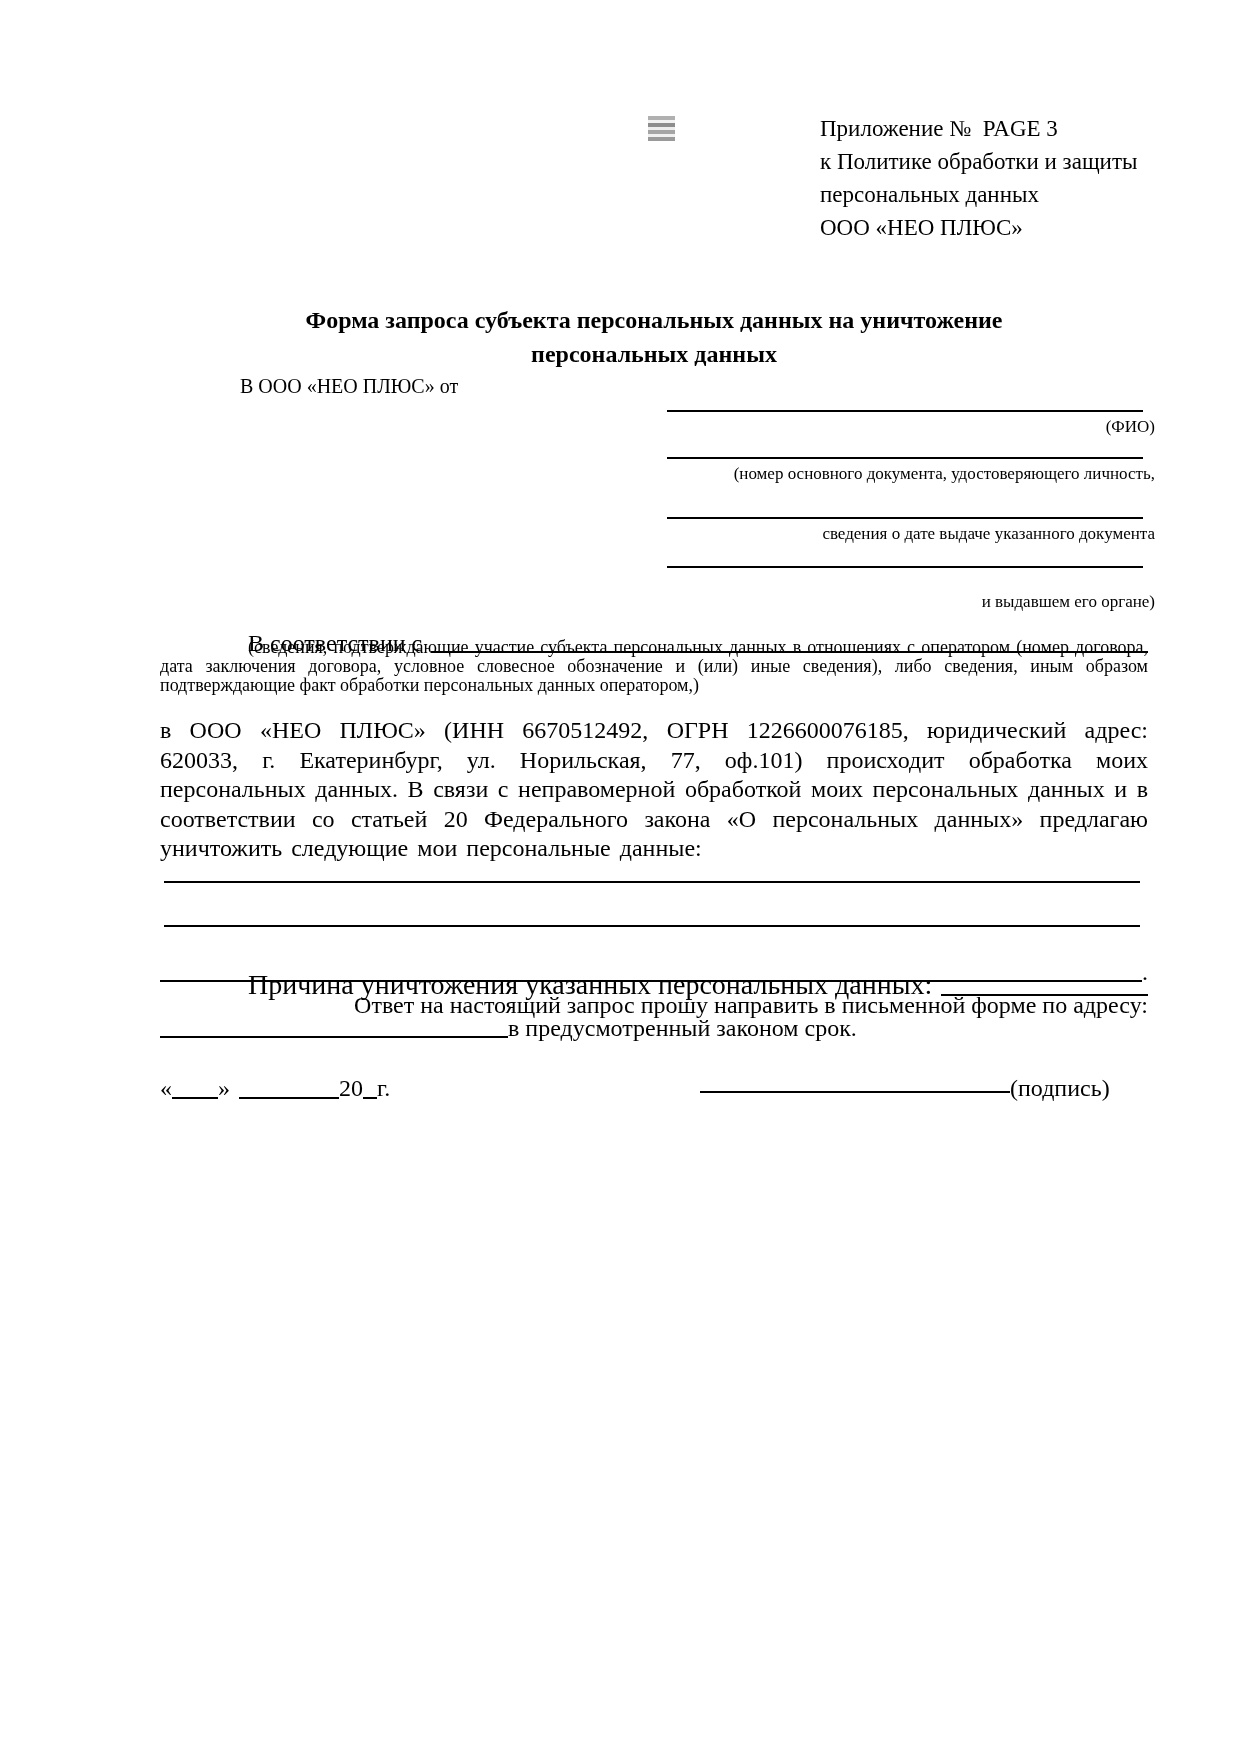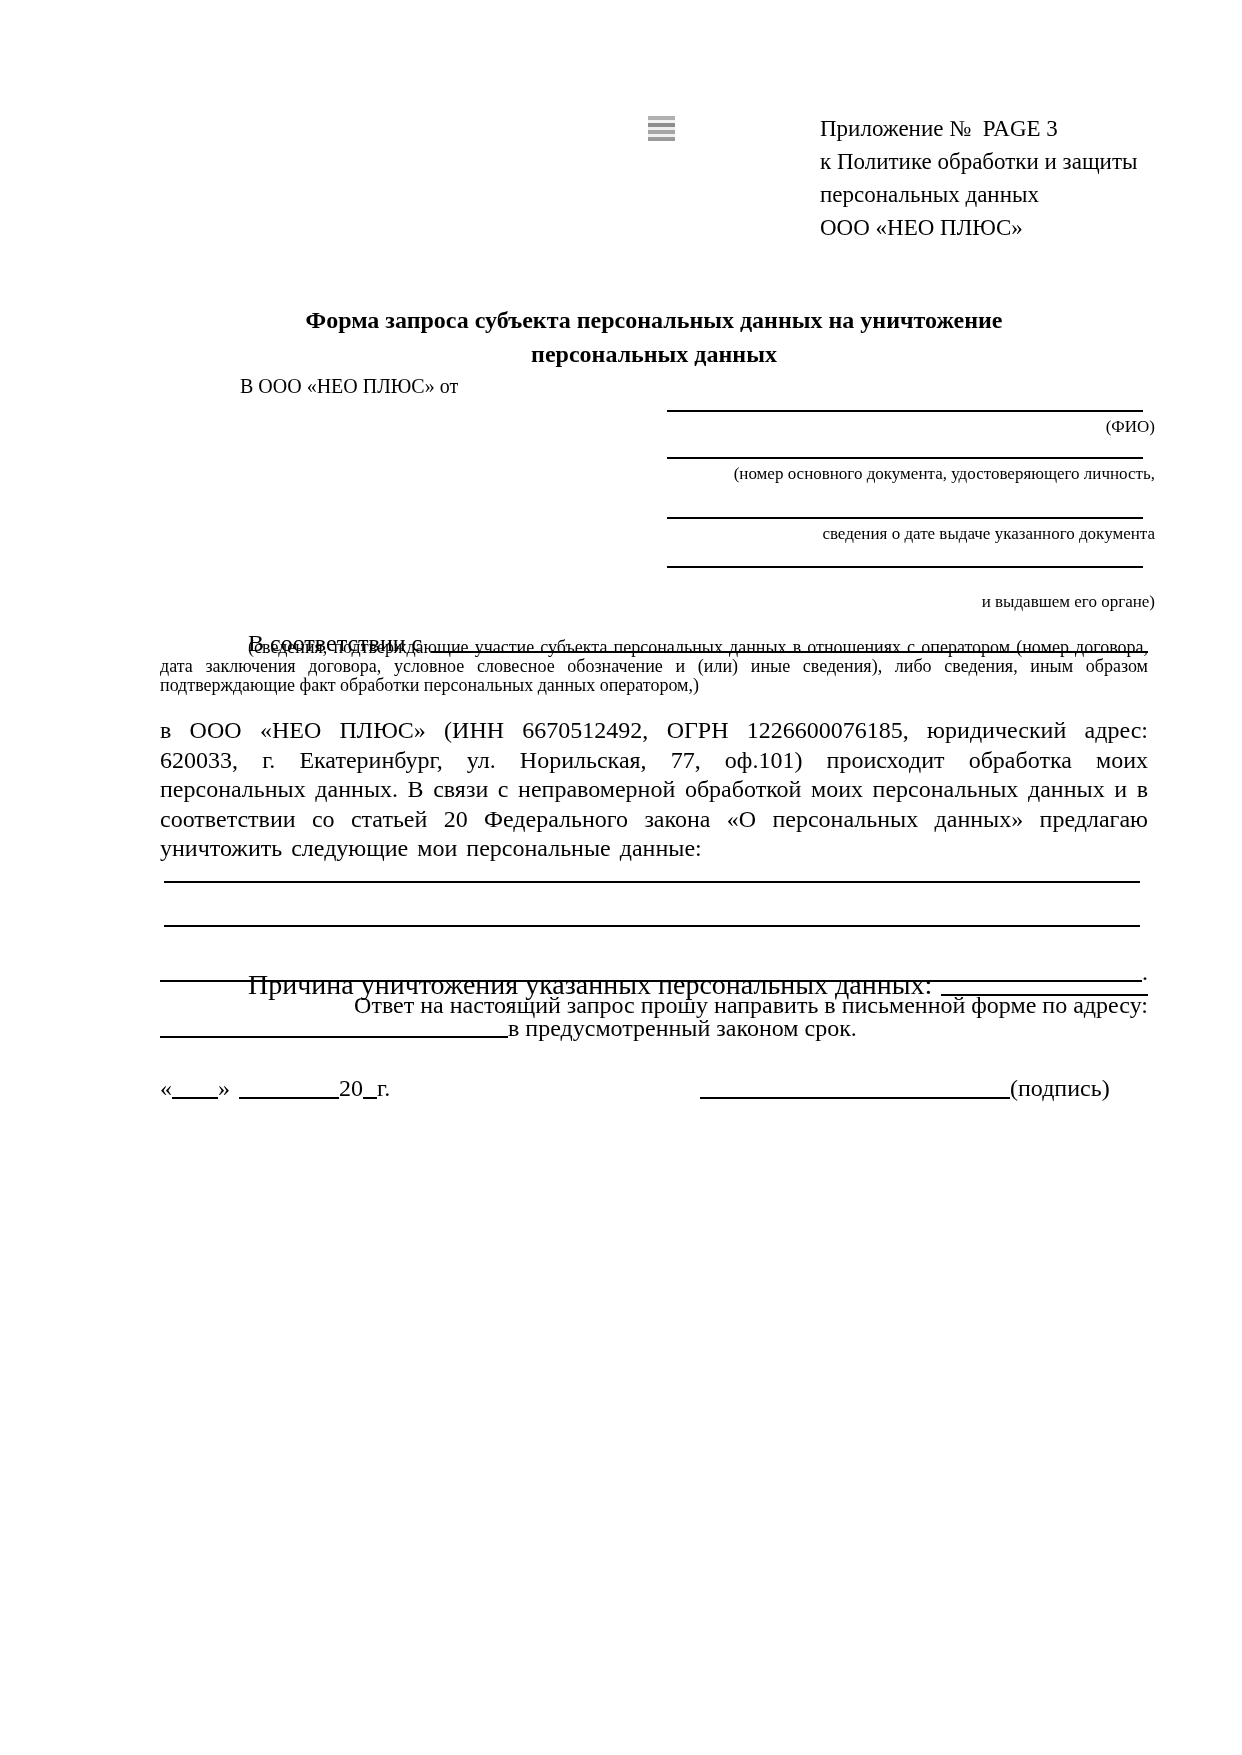--- a/index.html
+++ b/index.html
@@ -35,21 +35,21 @@
   .body-par{position:absolute;left:160px;top:716px;width:988px;font-size:24px;line-height:29.5px;
             text-align:justify;word-spacing:3px;}
   .blank-line{position:absolute;left:164px;width:976px;height:0;border-top:2.5px solid #000;}
   .reason-row{left:160px;top:929px;width:988px;height:27px;font-size:28px;margin-top:40px;}
   .fullline-row{left:160px;top:959px;width:988px;height:28px;font-size:24px;}
   .answer1{position:absolute;left:160px;top:992px;width:988px;font-size:24px;text-align:right;}
   .answer1 .ind{display:inline-block;width:88px;}
   .answer2{left:160px;top:1015px;width:988px;height:27px;font-size:24px;text-align:center;}
   .fixfill{flex:0 0 348px;border-bottom:2.5px solid #000;transform:translateY(2px);}
   .date-row{left:160px;top:1075px;height:27px;font-size:24px;}
-  .sig-row{left:700px;top:1075px;height:27px;font-size:24px;}
+  .sig-row{left:700px;top:1075px;height:27px;font-size:24px;align-items:center;}
   .u{display:inline-block;height:0;border-bottom:2.5px solid #000;position:relative;top:3px;}
   .u45{width:46px;} .u100{width:100px;} .u14{width:14px;} .u310{width:310px;}
   .sp{display:inline-block;width:9px;}
 </style>
 </head>
 <body>
 
 <div class="doc-icon"></div>
 
 <div class="header-block">

